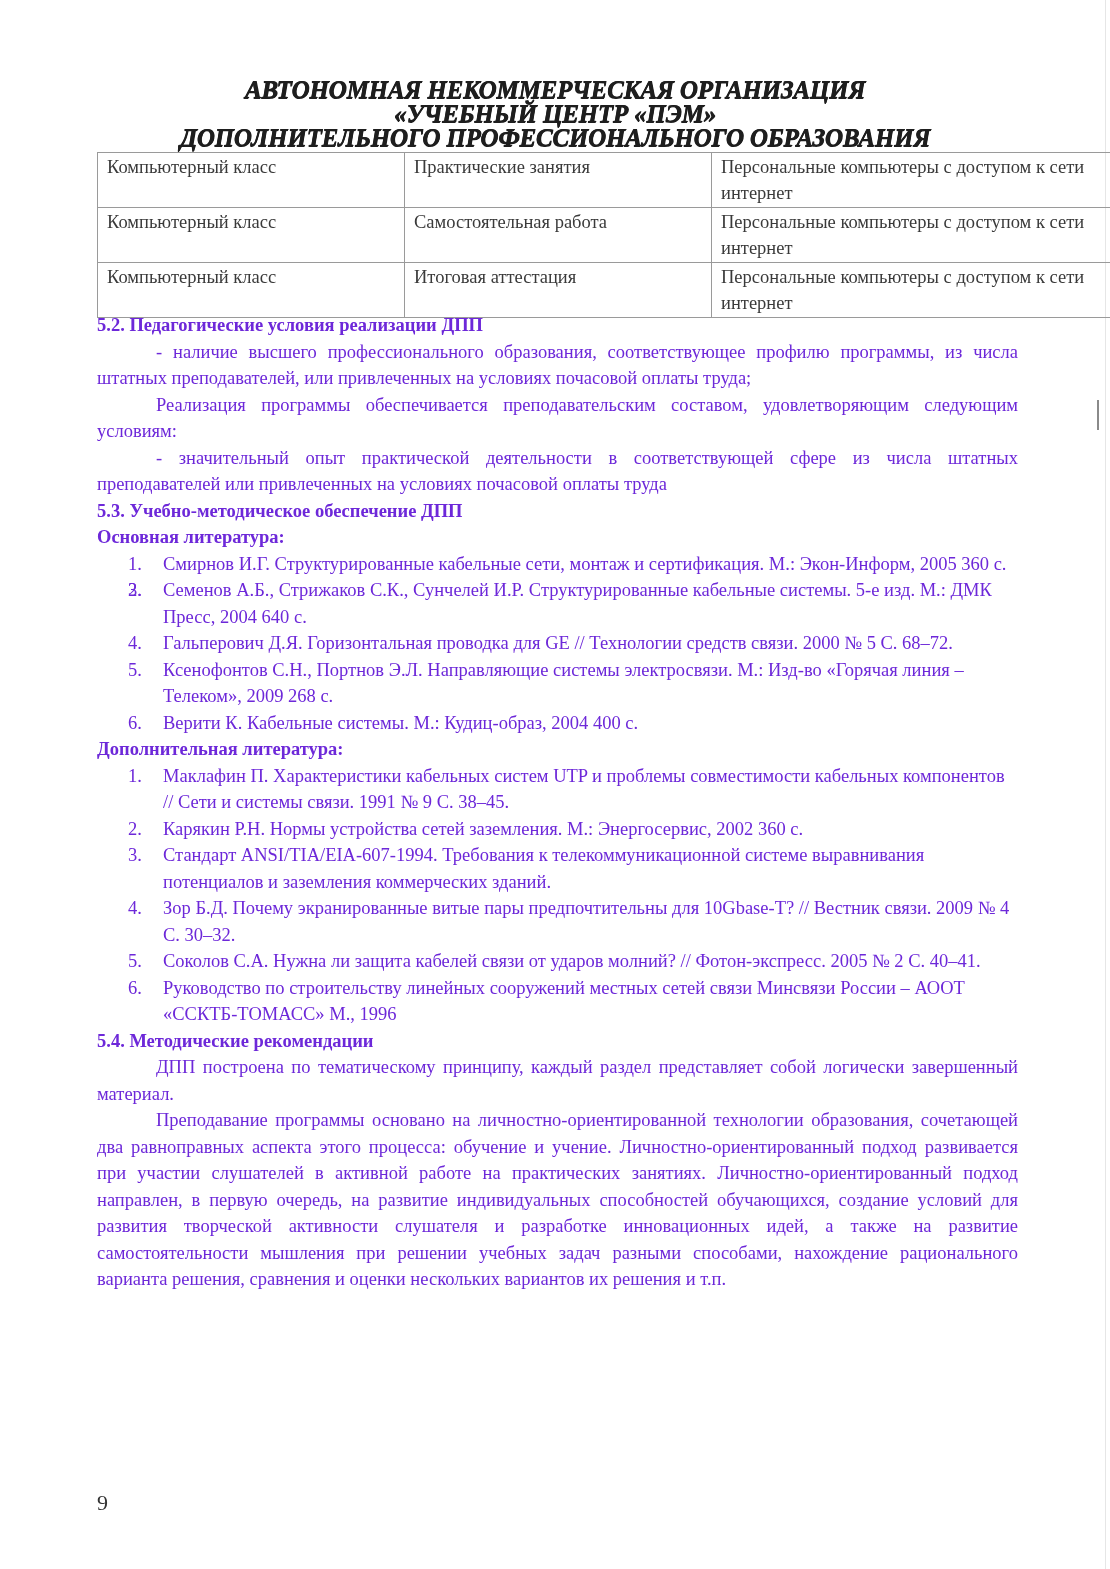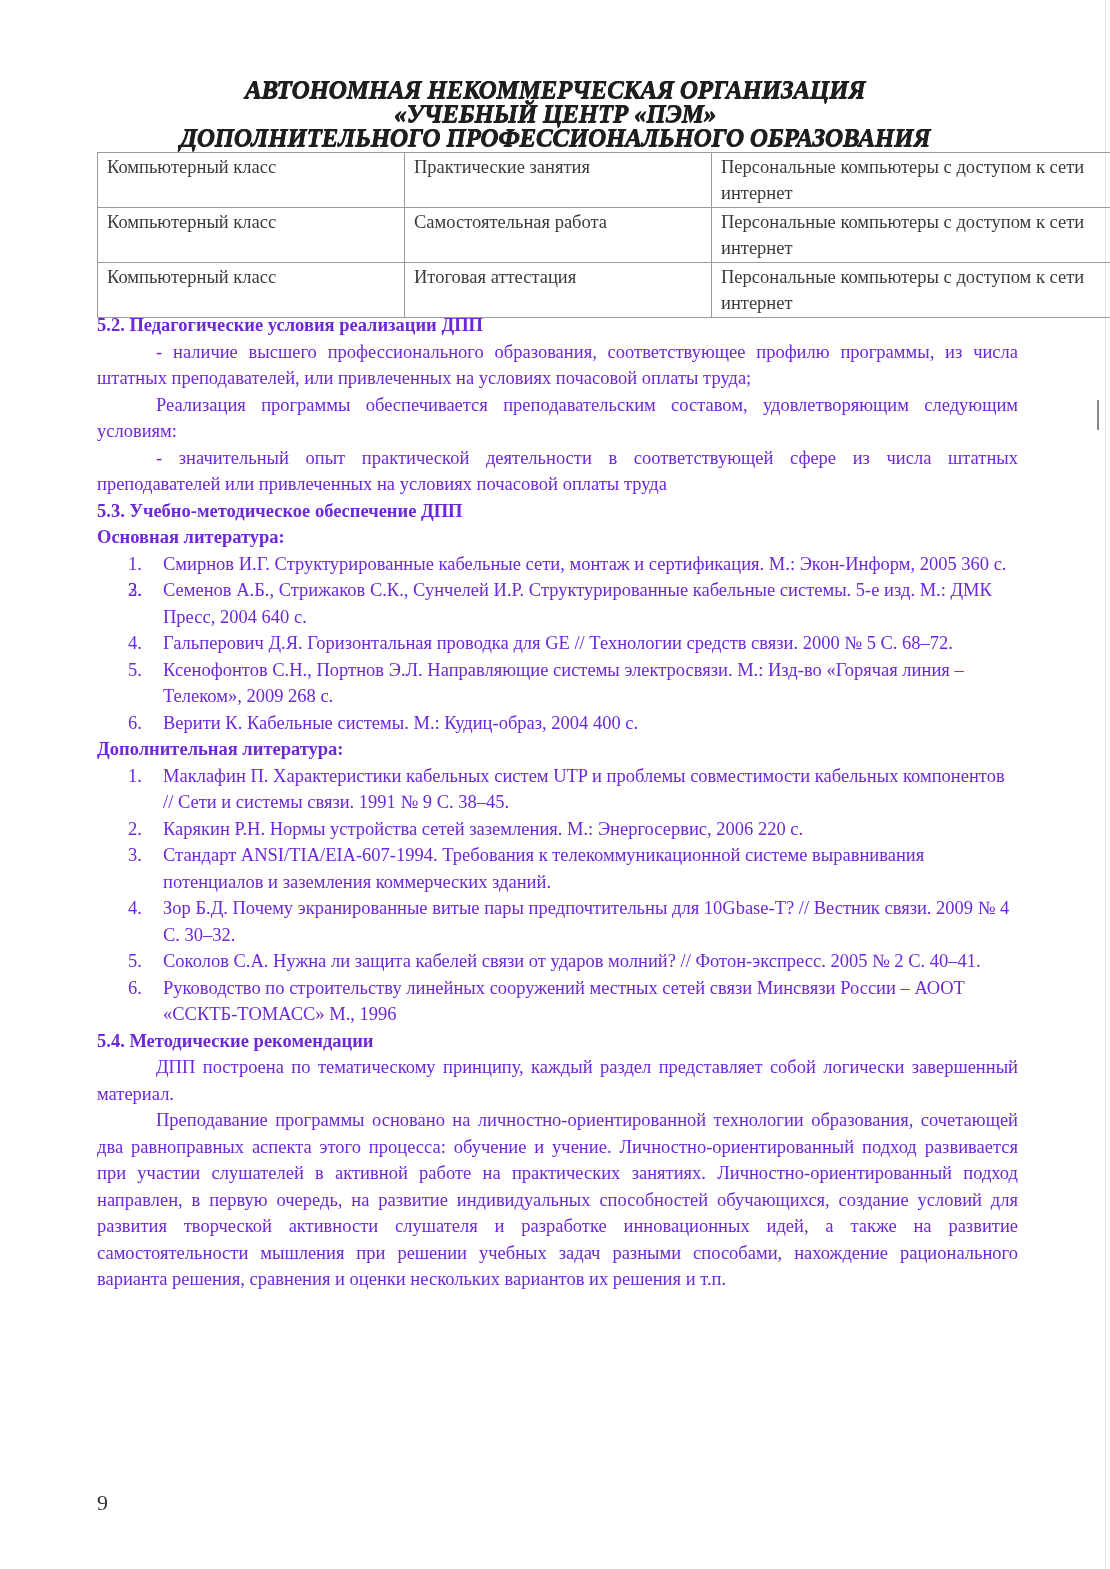--- a/index.html
+++ b/index.html
@@ -81,21 +81,21 @@
     <li><span class="num">1.</span><span>Смирнов И.Г. Структурированные кабельные сети, монтаж и сертификация. М.: Экон-Информ, 2005 360 с.</span></li>
     <li><span class="num">2.</span></li>
     <li><span class="num">3.</span><span>Семенов А.Б., Стрижаков С.К., Сунчелей И.Р. Структурированные кабельные системы. 5-е изд. М.: ДМК Пресс, 2004 640 с.</span></li>
     <li><span class="num">4.</span><span>Гальперович Д.Я. Горизонтальная проводка для GE // Технологии средств связи. 2000 № 5 С. 68–72.</span></li>
     <li><span class="num">5.</span><span>Ксенофонтов С.Н., Портнов Э.Л. Направляющие системы электросвязи. М.: Изд-во «Горячая линия – Телеком», 2009 268 с.</span></li>
     <li><span class="num">6.</span><span>Верити К. Кабельные системы. М.: Кудиц-образ, 2004 400 с.</span></li>
   </ol>
   <p class="plain">Дополнительная литература:</p>
   <ol class="lit">
     <li><span class="num">1.</span><span>Маклафин П. Характеристики кабельных систем UTP и проблемы совместимости кабельных компонентов // Сети и системы связи. 1991 № 9 С. 38–45.</span></li>
-    <li><span class="num">2.</span><span>Карякин Р.Н. Нормы устройства сетей заземления. М.: Энергосервис, 2006 220 с.</span></li>
+    <li><span class="num">2.</span><span>Карякин Р.Н. Нормы устройства сетей заземления. М.: Энергосервис, 2002 360 с.</span></li>
     <li><span class="num">3.</span><span>Стандарт ANSI/TIA/EIA-607-1994. Требования к телекоммуникационной системе выравнивания потенциалов и заземления коммерческих зданий.</span></li>
     <li><span class="num">4.</span><span>Зор Б.Д. Почему экранированные витые пары предпочтительны для 10Gbase-T? // Вестник связи. 2009 № 4 С. 30–32.</span></li>
     <li><span class="num">5.</span><span>Соколов С.А. Нужна ли защита кабелей связи от ударов молний? // Фотон-экспресс. 2005 № 2 С. 40–41.</span></li>
     <li><span class="num">6.</span><span>Руководство по строительству линейных сооружений местных сетей связи Минсвязи России – АООТ «ССКТБ-ТОМАСС» М., 1996</span></li>
   </ol>
 
   <p class="h">5.4. Методические рекомендации</p>
   <p class="p">ДПП построена по тематическому принципу, каждый раздел представляет собой логически завершенный материал.</p>
   <p class="p">Преподавание программы основано на личностно-ориентированной технологии образования, сочетающей два равноправных аспекта этого процесса: обучение и учение. Личностно-ориентированный подход развивается при участии слушателей в активной работе на практических занятиях. Личностно-ориентированный подход направлен, в первую очередь, на развитие индивидуальных способностей обучающихся, создание условий для развития творческой активности слушателя и разработке инновационных идей, а также на развитие самостоятельности мышления при решении учебных задач разными способами, нахождение рационального варианта решения, сравнения и оценки нескольких вариантов их решения и т.п.</p>
 </div>

